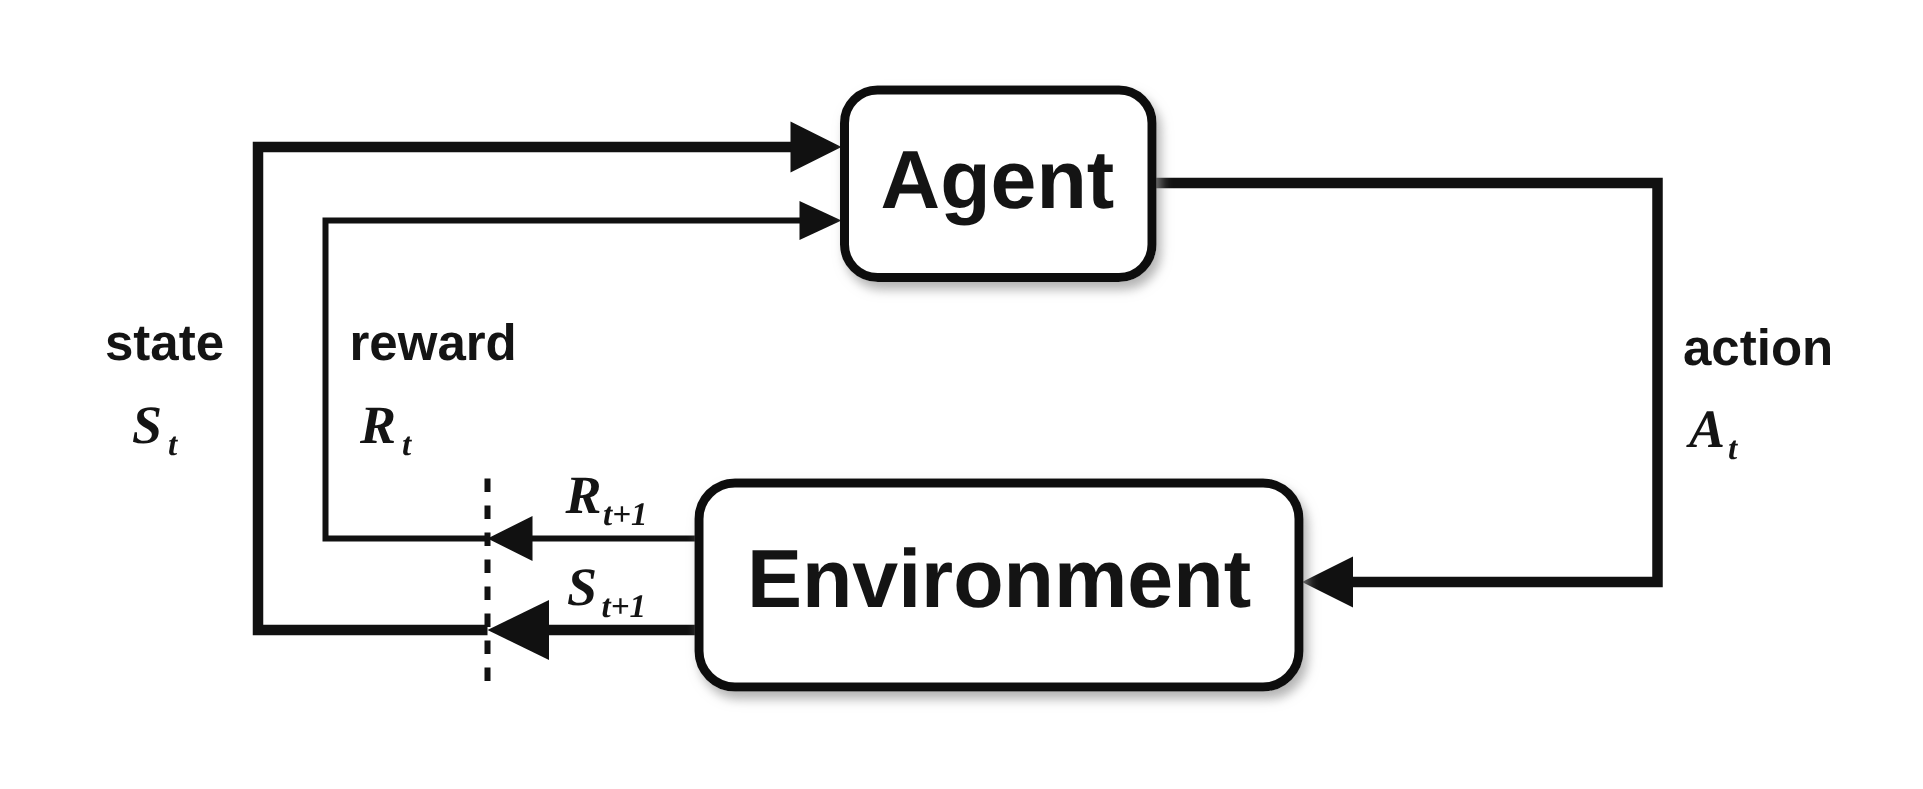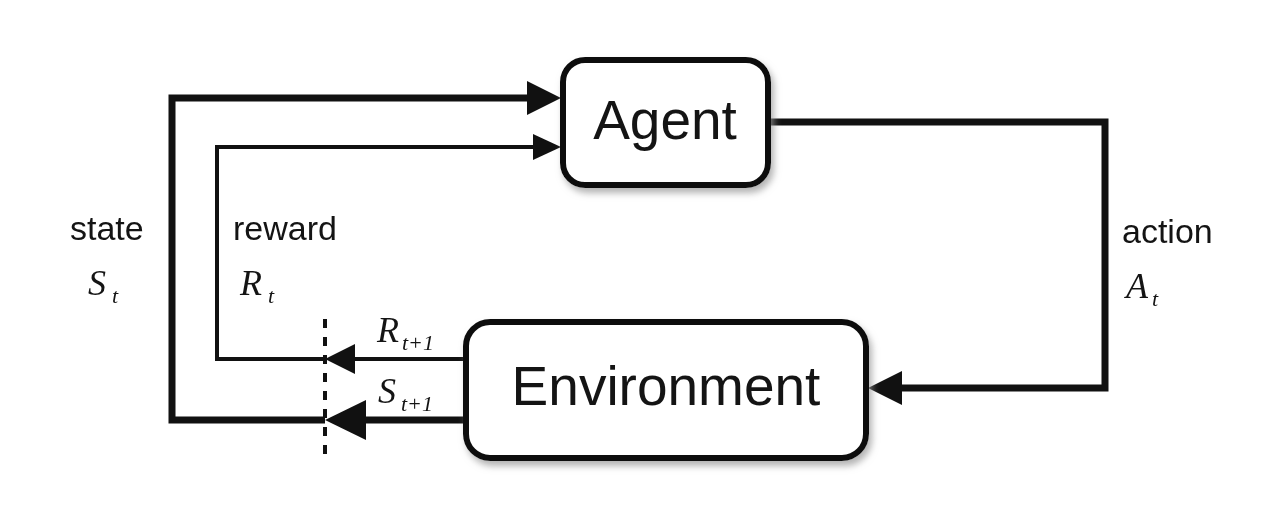--- a/index.html
+++ b/index.html
@@ -11,20 +11,21 @@
     width: 1282px;
     height: 526px;
     overflow: hidden;
     font-family: "Liberation Sans", sans-serif;
   }
   #diagram-root {
     position: relative;
     width: 1282px;
     height: 526px;
     background: #ffffff;
+    font-weight: bold;
   }
   svg#rl-diagram {
     display: block;
     width: 1282px;
     height: 526px;
   }
   .box-fill { fill: #ffffff; }
   .box-stroke { stroke: #111111; }
   .node-label {
     font-family: "Liberation Sans", sans-serif;

